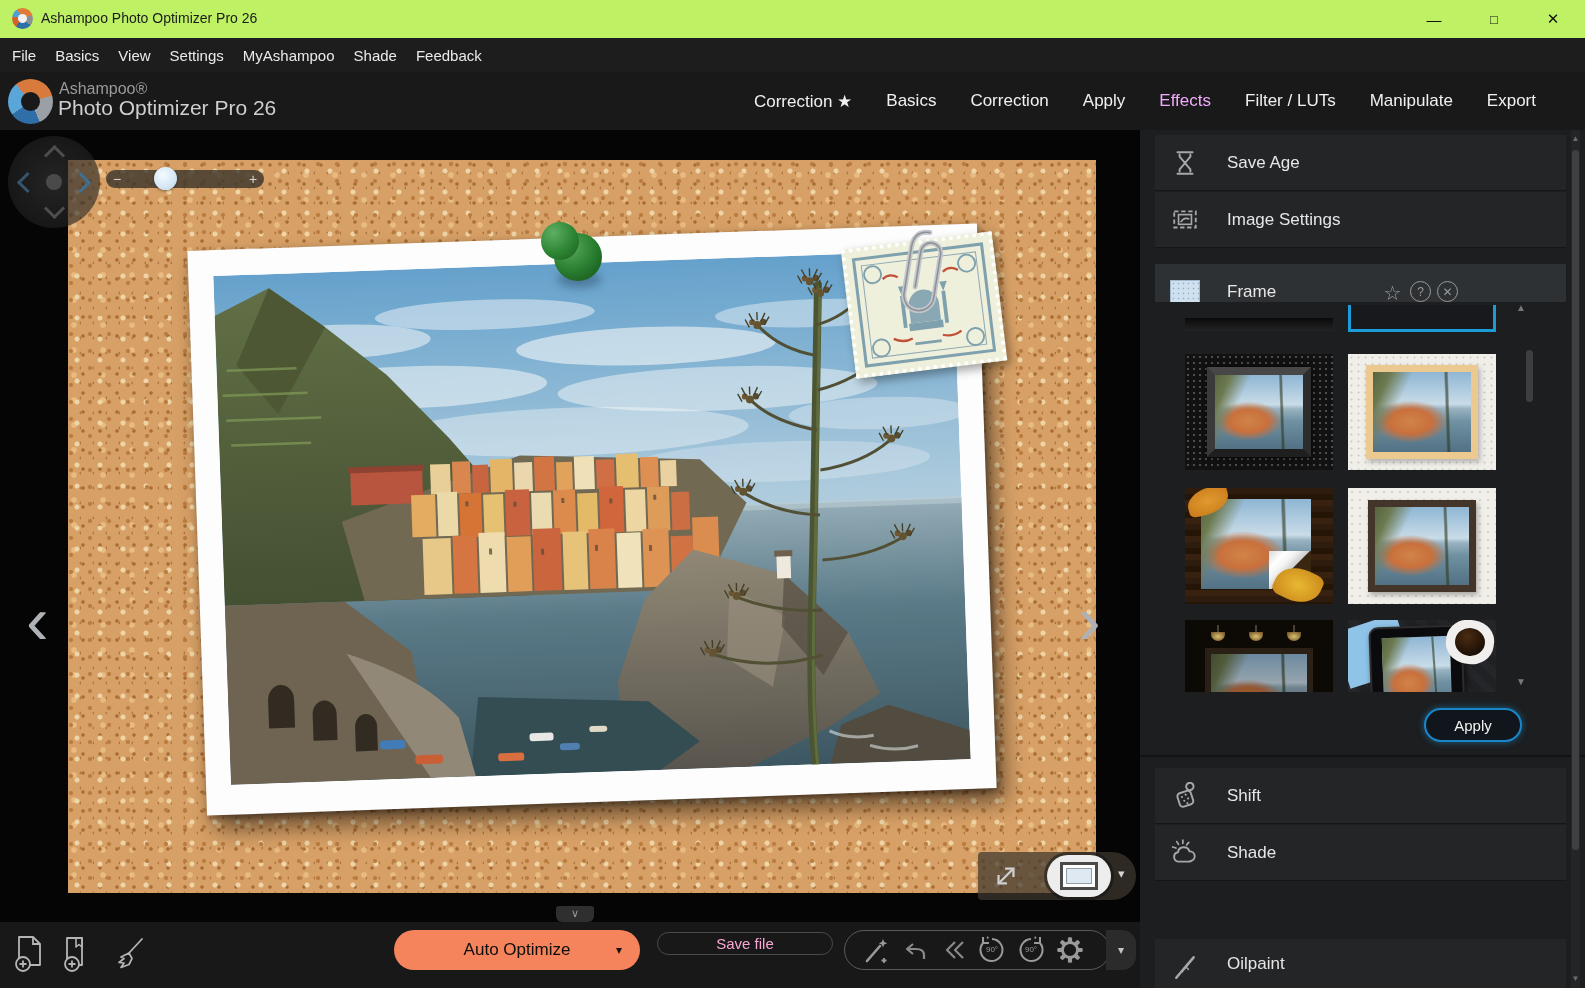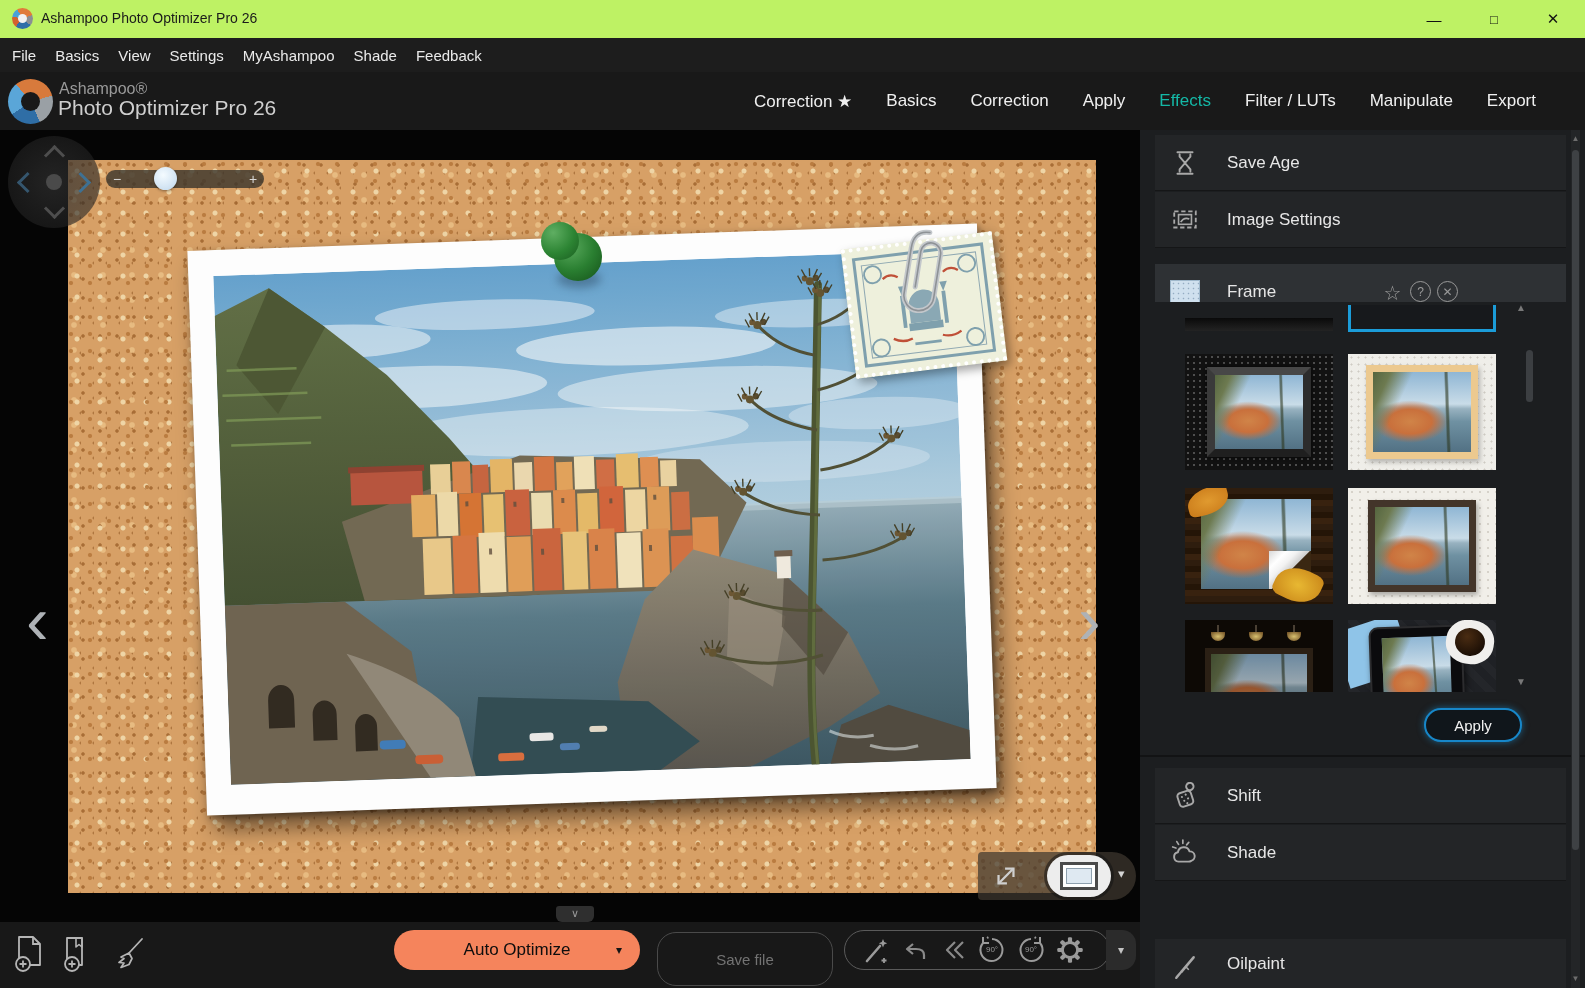--- a/index.html
+++ b/index.html
@@ -22,21 +22,21 @@
 
   
   .header { position:absolute; left:0; top:72px; width:1585px; height:58px; background:#191919; }
   .logo-swirl { position:absolute; left:8px; top:7px; width:45px; height:45px; border-radius:50%;
     background:conic-gradient(from -40deg,#d87a3c 0 115deg,#9aa0a5 115deg 195deg,#2f6ea6 195deg 275deg,#5aa6d8 275deg 360deg); }
   .logo-swirl::after { content:""; position:absolute; left:13px; top:13px; width:19px; height:19px; border-radius:50%; background:#191919; }
   .brand-top { position:absolute; left:59px; top:8px; font-size:16px; color:#9a9a9a; }
   .brand-bottom { position:absolute; left:58px; top:24px; font-size:21px; color:#cfcfcf; }
   .tabs { position:absolute; right:49px; top:0; height:58px; display:flex; align-items:center; gap:34px; }
   .tabs span { font-size:17px; color:#f0f0f0; white-space:nowrap; }
-  .tabs span.active { color:#14b8a6; }
+  .tabs span.active { color:#f0abfc; }
 
   
   .canvas { position:absolute; left:0; top:130px; width:1140px; height:792px; background:#050505; }
   .cork { position:absolute; left:68px; top:30px; width:1028px; height:733px; overflow:hidden;
     background-color:#d7a066;
     background-image:
       radial-gradient(circle at 3px 4px, rgba(184,122,62,.95) 1.5px, transparent 2.6px),
       radial-gradient(circle at 9px 11px, rgba(240,216,170,.95) 2px, transparent 3px),
       radial-gradient(circle at 15px 5px, rgba(160,100,46,.85) 1.3px, transparent 2.2px),
       radial-gradient(circle at 6px 15px, rgba(233,190,132,.9) 2.3px, transparent 3.4px),
@@ -166,21 +166,21 @@
   .oscroll .oa { position:absolute; left:0; width:9px; text-align:center; color:#6e6e6e; font-size:8px; }
   .oscroll .oa.up { top:4px; } .oscroll .oa.down { top:844px; }
 
   
   .toolbar { position:absolute; left:0; top:922px; width:1140px; height:66px; background:#181818; }
   .tb-left { position:absolute; left:10px; top:10px; display:flex; gap:9px; }
   .tb-ic { width:40px; height:44px; display:flex; align-items:center; justify-content:center; }
   .auto-btn { position:absolute; left:394px; top:8px; width:246px; height:40px; border-radius:20px; background:#f5845c; display:flex; align-items:center; justify-content:center; }
   .auto-btn .t { font-size:17px; color:#0d0d0d; }
   .auto-btn .caret { position:absolute; right:18px; font-size:12px; color:#141414; }
-  .save-btn { position:absolute; left:657px; top:10px; width:176px; height:54px; border-radius:19px; border:1px solid #4a4a4a; color:#737373; font-size:15px; display:flex; align-items:center; justify-content:center; }
+  .save-btn { position:absolute; left:657px; top:10px; width:176px; height:23px; border-radius:19px; border:1px solid #4a4a4a; color:#f9a8d4; font-size:15px; display:flex; align-items:center; justify-content:center; }
   .tools-pill { position:absolute; left:844px; top:8px; width:266px; height:40px; border-radius:20px; border:1px solid #5a5a5a; display:flex; align-items:center; gap:5px; padding-left:13px; }
   .tools-caret { position:absolute; left:1106px; top:8px; width:30px; height:40px; background:#2b2b2b; border-radius:0 14px 14px 0; color:#c4c4c4; font-size:12px; display:flex; align-items:center; justify-content:center; }
   .tool-ic { width:34px; height:34px; position:relative; display:flex; align-items:center; justify-content:center; }
   .deg { position:absolute; left:0; top:12px; width:34px; text-align:center; font-size:8px; color:#9a9a9a; }
 </style>
 </head>
 <body>
 
 <div class="app">
 

